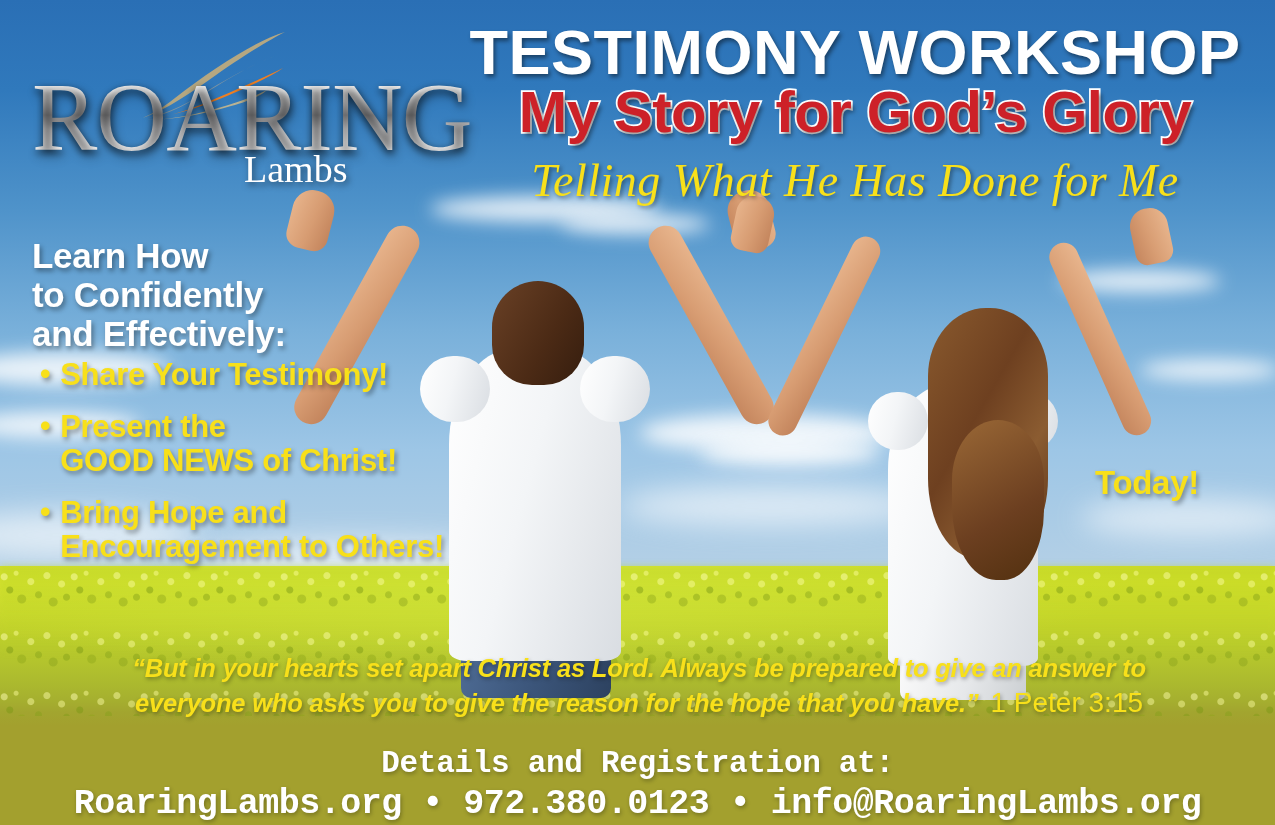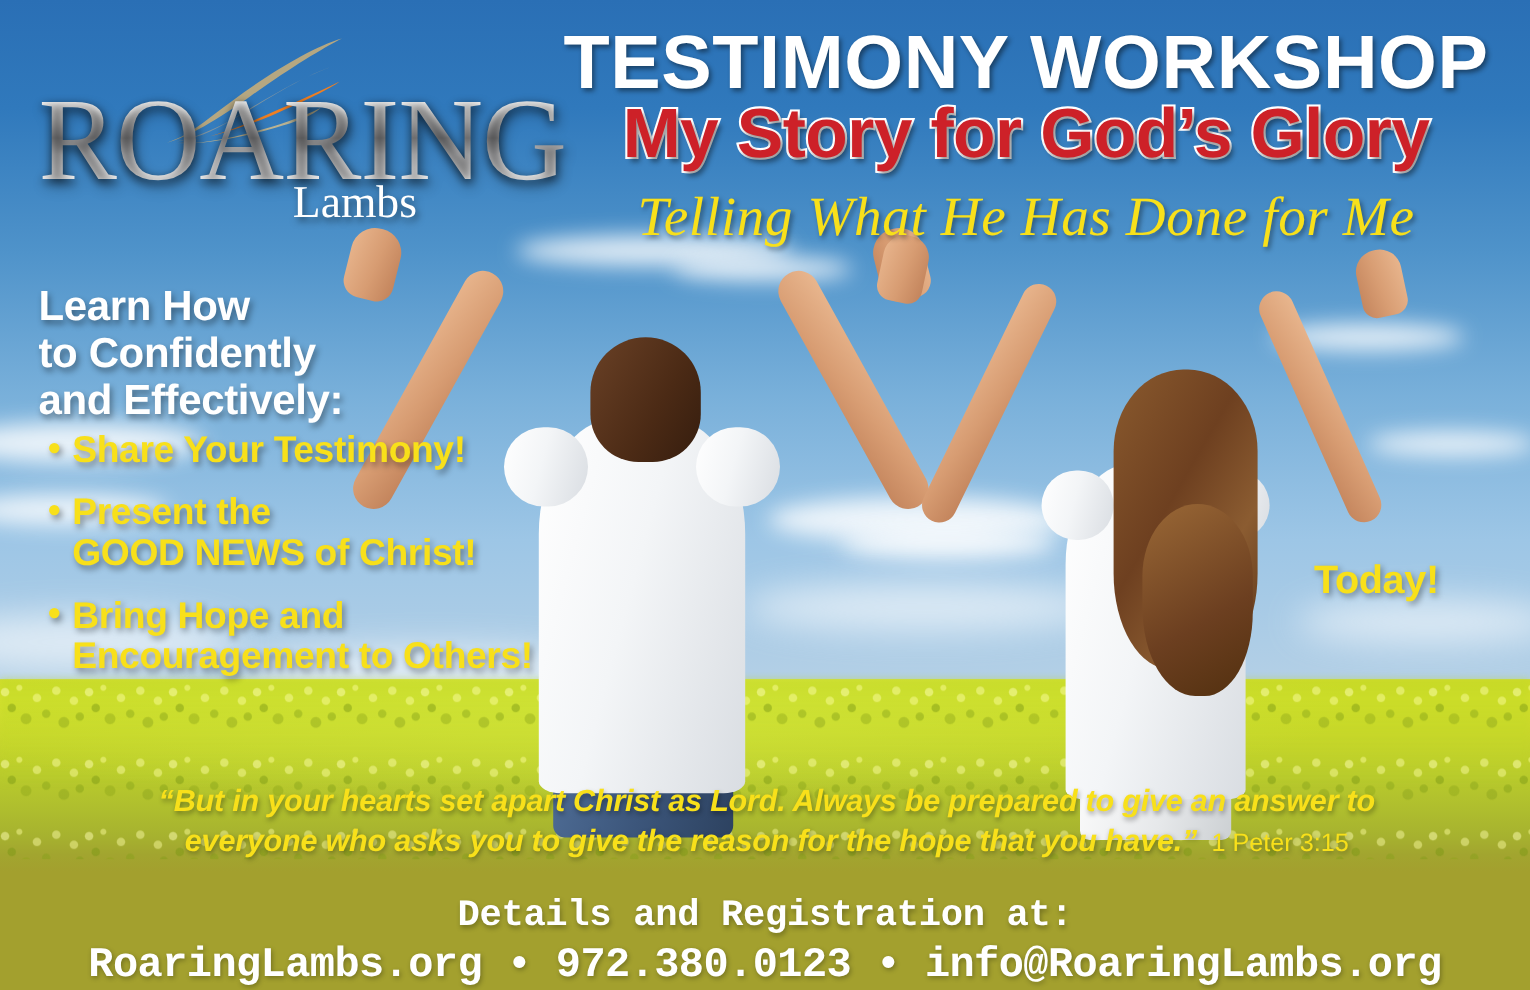--- a/index.html
+++ b/index.html
@@ -185,21 +185,21 @@
   
   .verse{
     position:absolute;left:56px;top:652px;width:1166px;
     text-align:center;
     font-family:"Liberation Sans", sans-serif;
     font-weight:bold;font-style:italic;font-size:25.5px;line-height:1.28;
     color:#f8e01a;letter-spacing:-.2px;
     text-shadow:1px 2px 4px rgba(0,0,0,.35);
   }
   .verse-ref{
-    font-style:normal;font-weight:400;font-size:21px;
+    font-style:normal;font-weight:400;font-size:28px;
     margin-left:12px;letter-spacing:0;
   }
 
   
   .footer{
     position:absolute;left:0;top:726px;width:1275px;
     text-align:center;
     font-family:Liberation Mono, monospace;
     font-weight:bold;color:#ffffff;
     text-shadow:1px 2px 4px rgba(0,0,0,.3);

